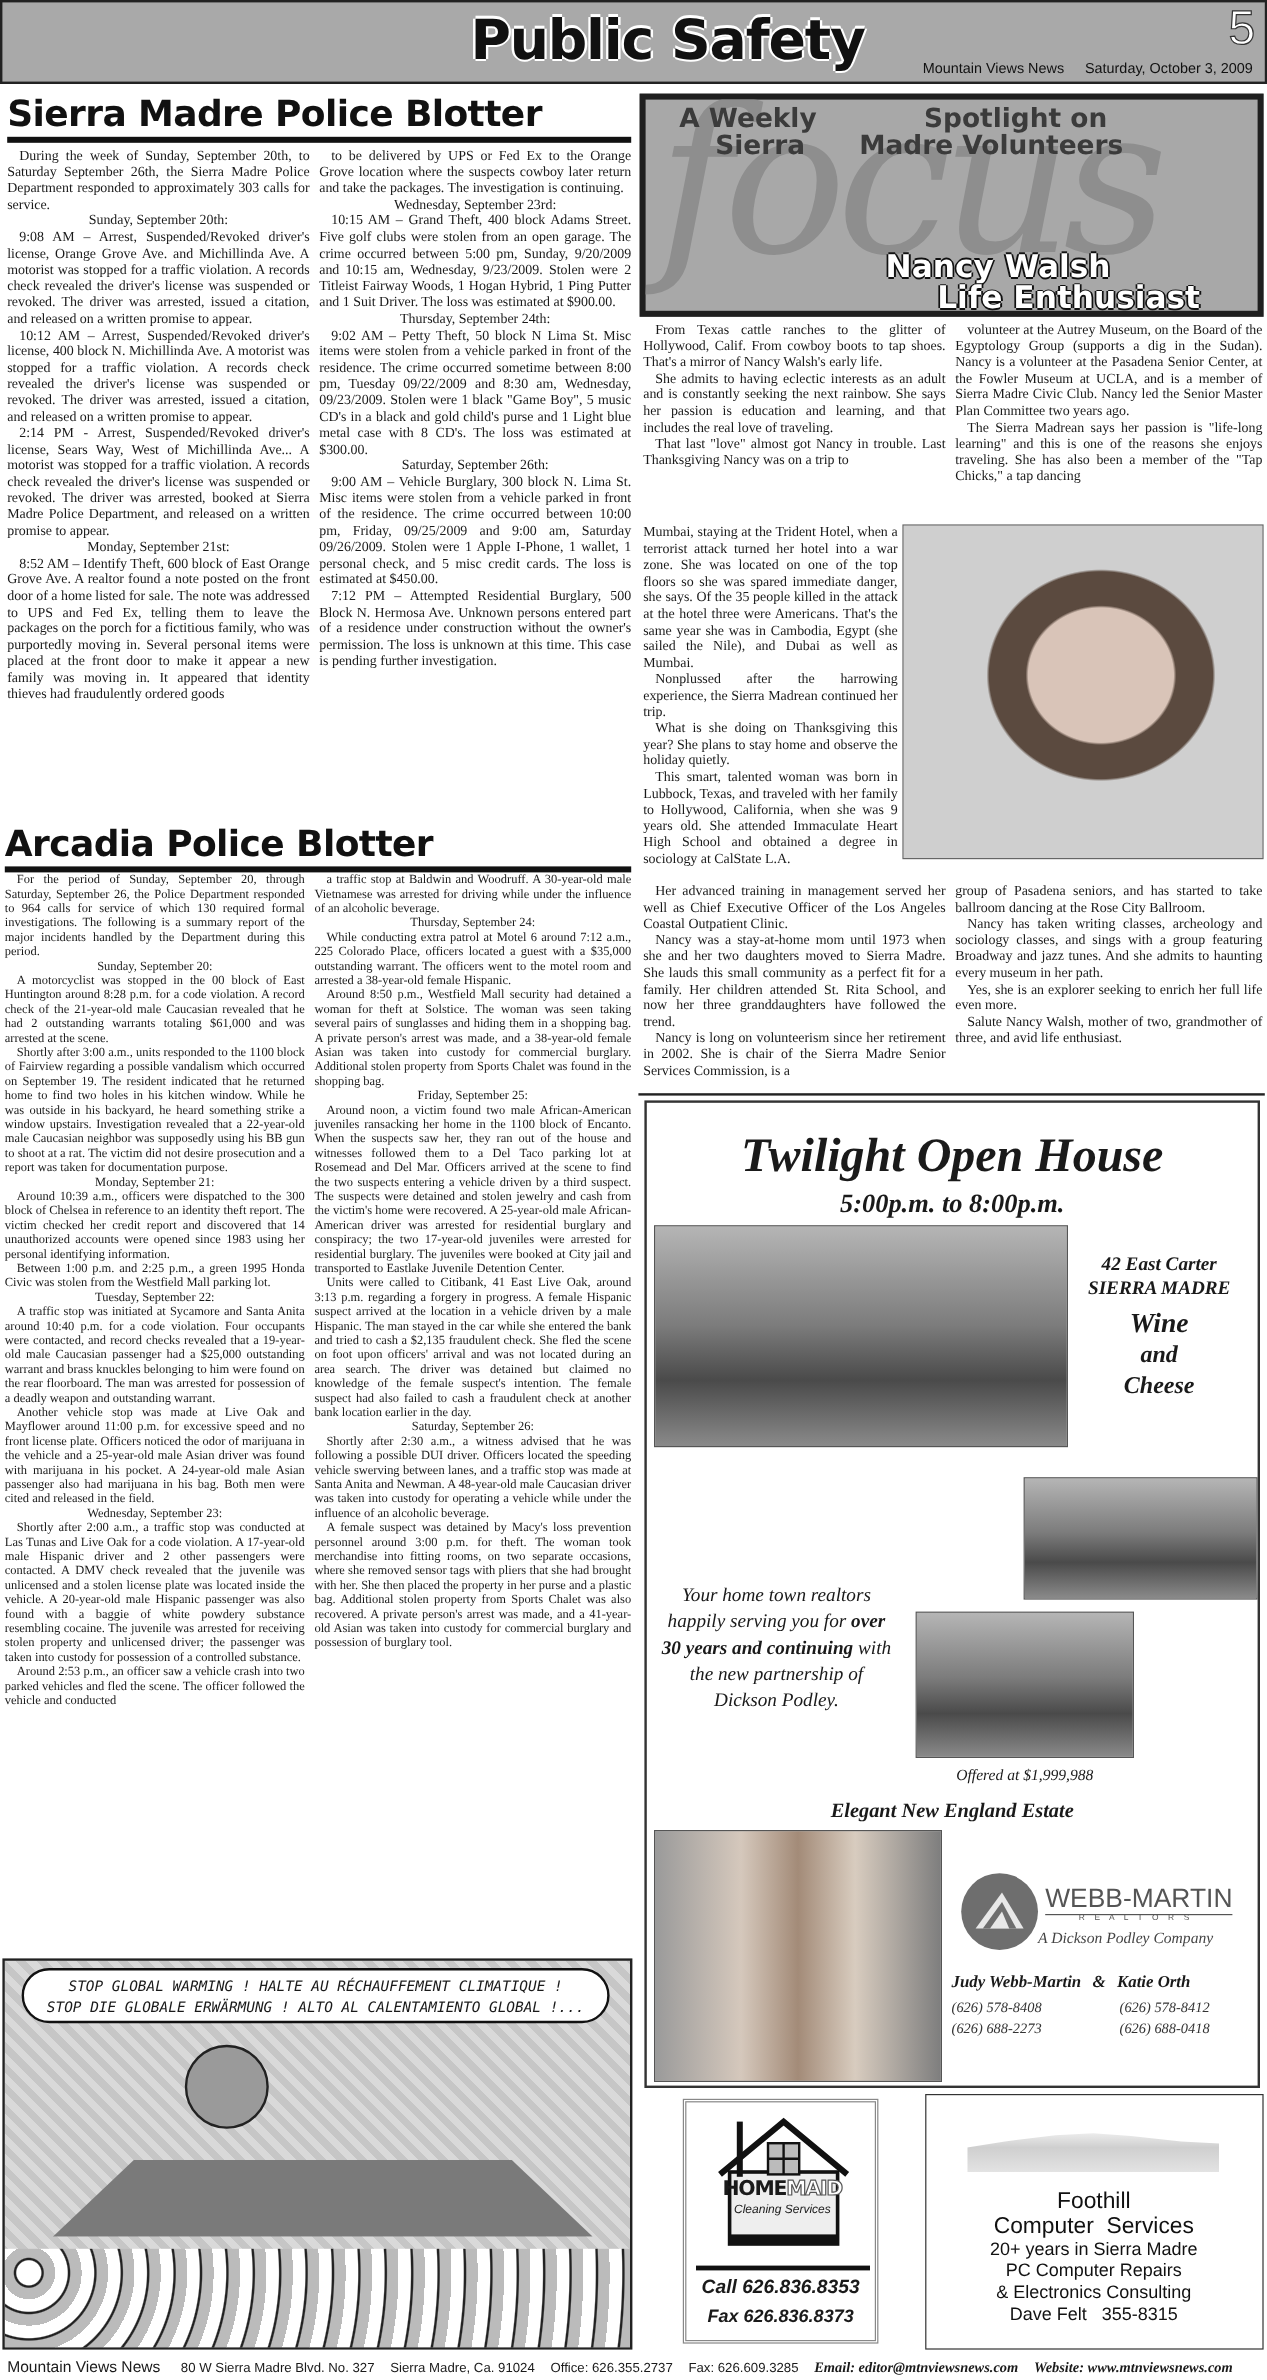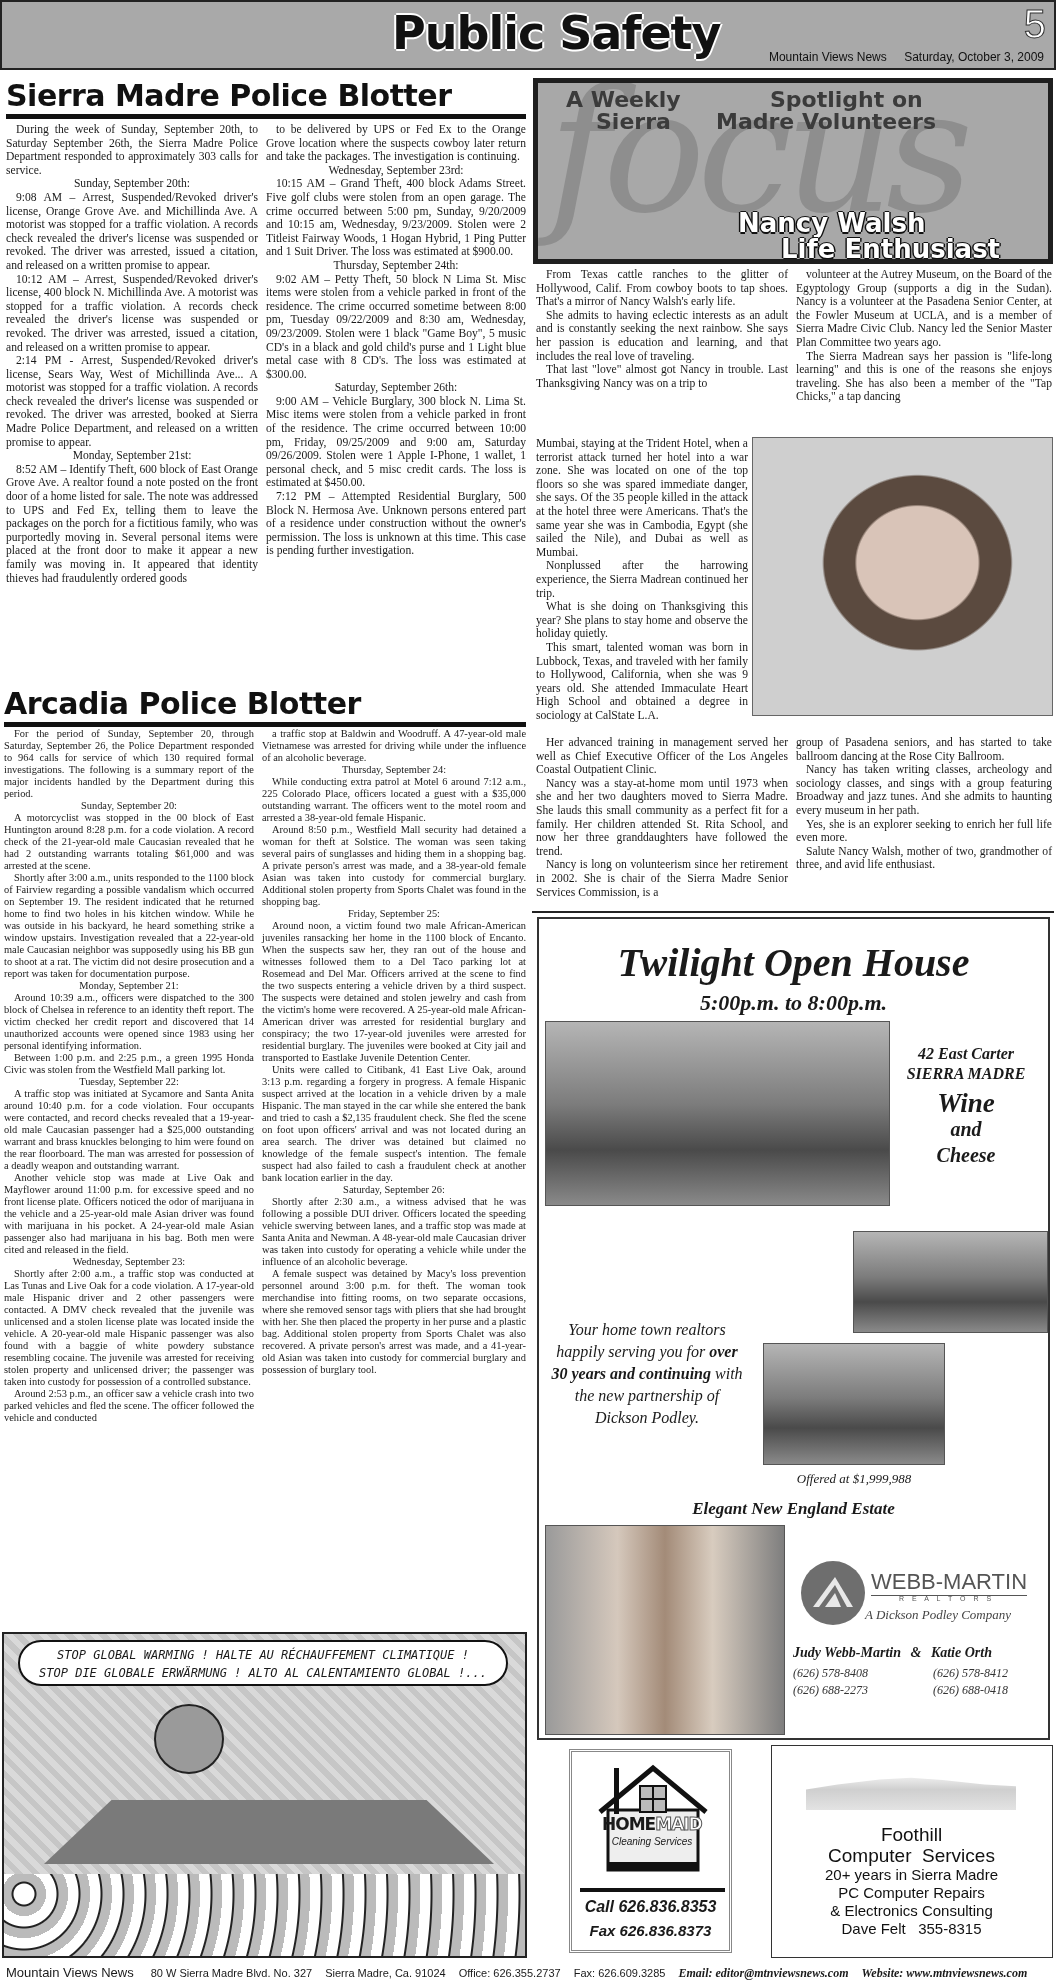--- a/index.html
+++ b/index.html
@@ -80,21 +80,21 @@
     <p>Around 10:39 a.m., officers were dispatched to the 300 block of Chelsea in reference to an identity theft report. The victim checked her credit report and discovered that 14 unauthorized accounts were opened since 1983 using her personal identifying information.</p>
     <p>Between 1:00 p.m. and 2:25 p.m., a green 1995 Honda Civic was stolen from the Westfield Mall parking lot.</p>
     <p class="day">Tuesday, September 22:</p>
     <p>A traffic stop was initiated at Sycamore and Santa Anita around 10:40 p.m. for a code violation. Four occupants were contacted, and record checks revealed that a 19-year-old male Caucasian passenger had a $25,000 outstanding warrant and brass knuckles belonging to him were found on the rear floorboard. The man was arrested for possession of a deadly weapon and outstanding warrant.</p>
     <p>Another vehicle stop was made at Live Oak and Mayflower around 11:00 p.m. for excessive speed and no front license plate. Officers noticed the odor of marijuana in the vehicle and a 25-year-old male Asian driver was found with marijuana in his pocket. A 24-year-old male Asian passenger also had marijuana in his bag. Both men were cited and released in the field.</p>
     <p class="day">Wednesday, September 23:</p>
     <p>Shortly after 2:00 a.m., a traffic stop was conducted at Las Tunas and Live Oak for a code violation. A 17-year-old male Hispanic driver and 2 other passengers were contacted. A DMV check revealed that the juvenile was unlicensed and a stolen license plate was located inside the vehicle. A 20-year-old male Hispanic passenger was also found with a baggie of white powdery substance resembling cocaine. The juvenile was arrested for receiving stolen property and unlicensed driver; the passenger was taken into custody for possession of a controlled substance.</p>
     <p>Around 2:53 p.m., an officer saw a vehicle crash into two parked vehicles and fled the scene. The officer followed the vehicle and conducted</p>
   </div>
 <div class="abs col ar" style="left:262px; top:728px; width:264px;">
-    <p>a traffic stop at Baldwin and Woodruff. A 47-year-old male Vietnamese was arrested for driving while under the influence of an alcoholic beverage.</p>
+    <p>a traffic stop at Baldwin and Woodruff. A 30-year-old male Vietnamese was arrested for driving while under the influence of an alcoholic beverage.</p>
     <p class="day">Thursday, September 24:</p>
     <p>While conducting extra patrol at Motel 6 around 7:12 a.m., 225 Colorado Place, officers located a guest with a $35,000 outstanding warrant. The officers went to the motel room and arrested a 38-year-old female Hispanic.</p>
     <p>Around 8:50 p.m., Westfield Mall security had detained a woman for theft at Solstice. The woman was seen taking several pairs of sunglasses and hiding them in a shopping bag. A private person's arrest was made, and a 38-year-old female Asian was taken into custody for commercial burglary. Additional stolen property from Sports Chalet was found in the shopping bag.</p>
     <p class="day">Friday, September 25:</p>
     <p>Around noon, a victim found two male African-American juveniles ransacking her home in the 1100 block of Encanto. When the suspects saw her, they ran out of the house and witnesses followed them to a Del Taco parking lot at Rosemead and Del Mar. Officers arrived at the scene to find the two suspects entering a vehicle driven by a third suspect. The suspects were detained and stolen jewelry and cash from the victim's home were recovered. A 25-year-old male African-American driver was arrested for residential burglary and conspiracy; the two 17-year-old juveniles were arrested for residential burglary. The juveniles were booked at City jail and transported to Eastlake Juvenile Detention Center.</p>
     <p>Units were called to Citibank, 41 East Live Oak, around 3:13 p.m. regarding a forgery in progress. A female Hispanic suspect arrived at the location in a vehicle driven by a male Hispanic. The man stayed in the car while she entered the bank and tried to cash a $2,135 fraudulent check. She fled the scene on foot upon officers' arrival and was not located during an area search. The driver was detained but claimed no knowledge of the female suspect's intention. The female suspect had also failed to cash a fraudulent check at another bank location earlier in the day.</p>
     <p class="day">Saturday, September 26:</p>
     <p>Shortly after 2:30 a.m., a witness advised that he was following a possible DUI driver. Officers located the speeding vehicle swerving between lanes, and a traffic stop was made at Santa Anita and Newman. A 48-year-old male Caucasian driver was taken into custody for operating a vehicle while under the influence of an alcoholic beverage.</p>
     <p>A female suspect was detained by Macy's loss prevention personnel around 3:00 p.m. for theft. The woman took merchandise into fitting rooms, on two separate occasions, where she removed sensor tags with pliers that she had brought with her. She then placed the property in her purse and a plastic bag. Additional stolen property from Sports Chalet was also recovered. A private person's arrest was made, and a 41-year-old Asian was taken into custody for commercial burglary and possession of burglary tool.</p>
   </div>
@@ -139,21 +139,21 @@
 <div class="abs rule" style="left:532px; top:911px; width:522px; height:2px;"></div>
 
 <div class="abs ad ad-twilight" style="left:537px; top:917px; width:513px; height:823px;">
   <div class="h1" style="margin-top:20px;">Twilight Open House</div>
   <div class="h2" style="margin-top:4px;">5:00p.m. to 8:00p.m.</div>
   <div class="h2" style="font-size:26px; margin-top:4px;">October 2, 2009</div>
   <div class="abs imgbox" style="left:6px; top:102px; width:345px; height:185px;"></div>
   <div class="abs" style="left:352px; top:125px; width:150px; text-align:center; font-style:italic; font-weight:bold; font-size:16px; line-height:20px;">
     <div>42 East Carter</div>
     <div>SIERRA MADRE</div>
-    <div style="font-size:27px; line-height:26px; margin-top:6px;">Wine</div>
+    <div style="font-size:23px; line-height:26px; margin-top:6px;">Wine</div>
     <div style="font-size:20px; line-height:26px;">and</div>
     <div style="font-size:20px; line-height:26px;">Cheese</div>
   </div>
   <div class="abs imgbox" style="left:314px; top:312px; width:195px; height:102px;"></div>
   <div class="abs italic" style="left:8px; top:400px; width:200px; text-align:center; font-size:16px; line-height:22px;">
     <span>Your home town realtors happily serving you for</span>
     <b>over 30 years and continuing</b>
     <span>with the new partnership of Dickson Podley.</span>
   </div>
   <div class="abs imgbox" style="left:224px; top:424px; width:182px; height:122px;"></div>

